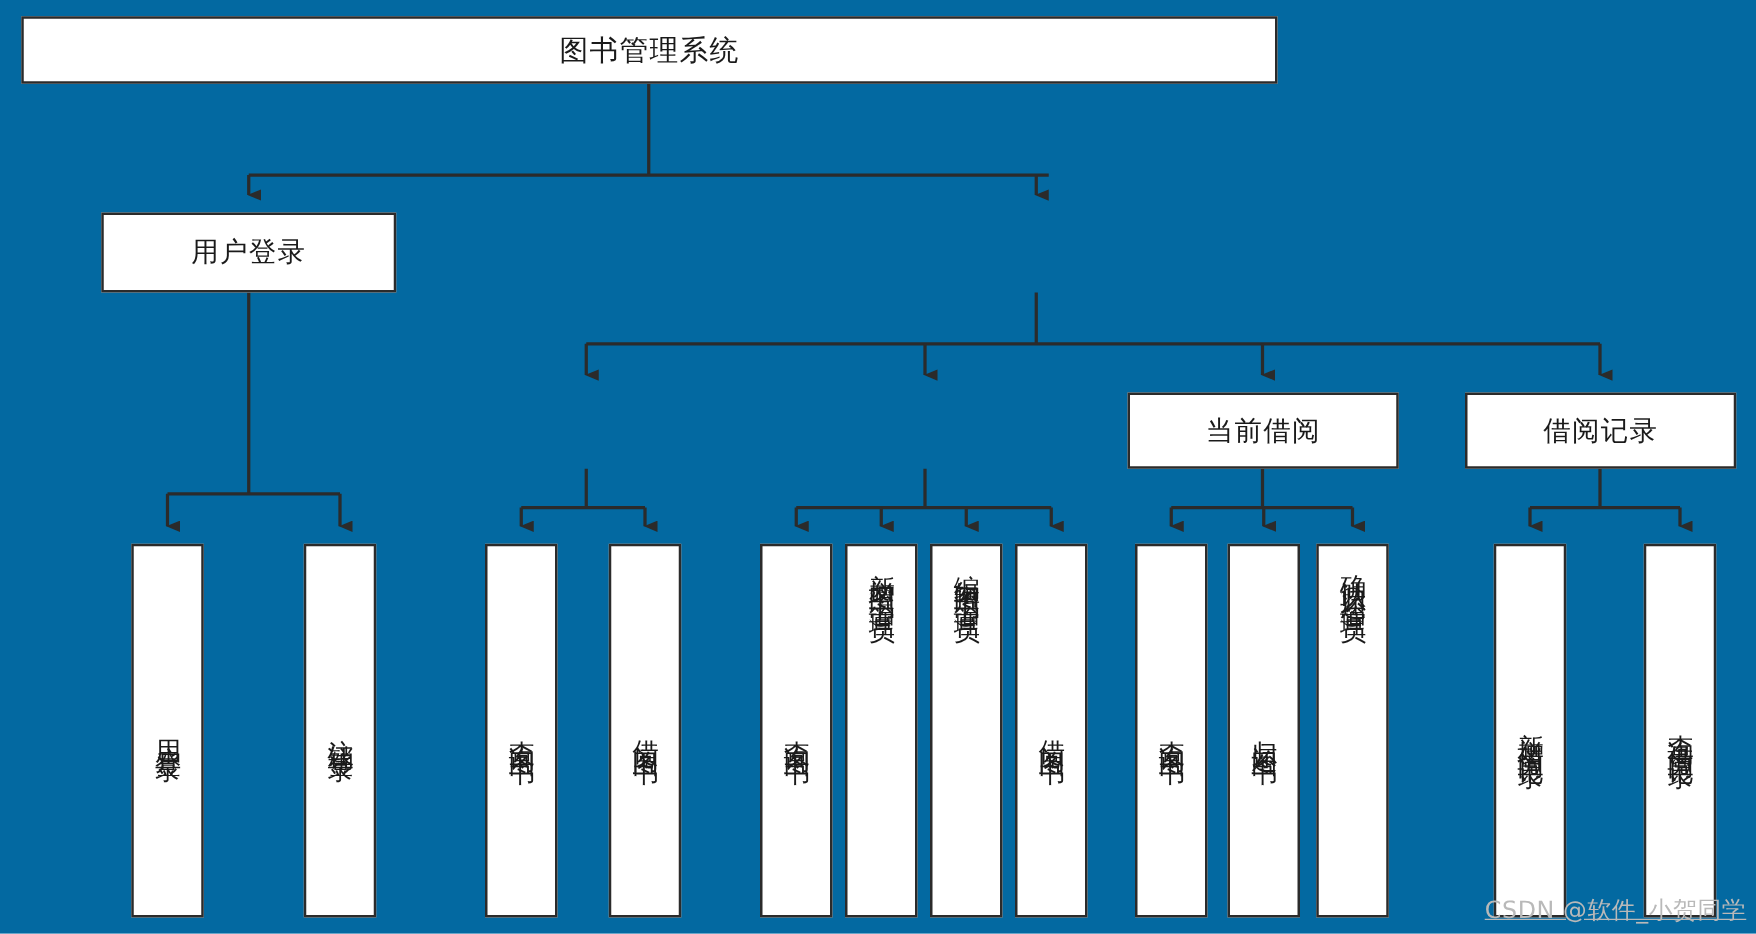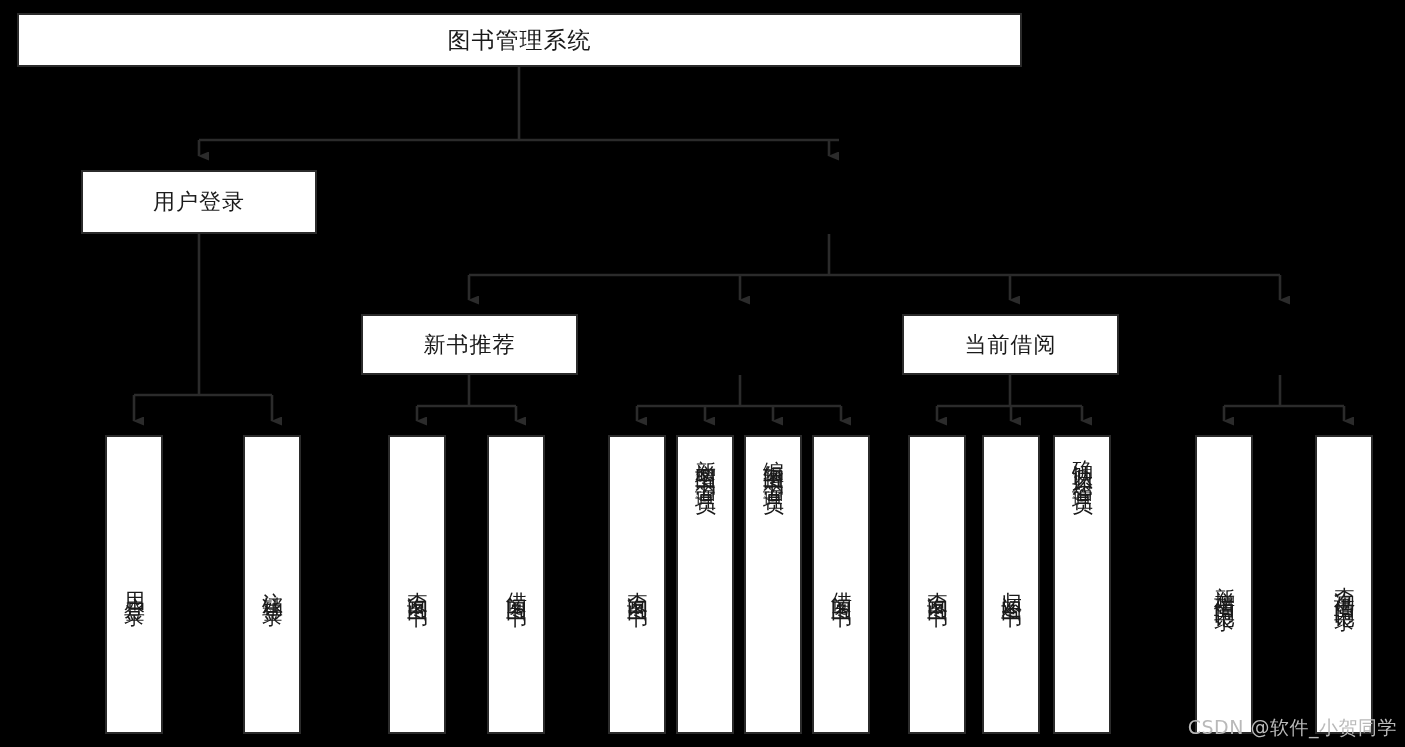--- a/index.html
+++ b/index.html
@@ -8,21 +8,21 @@
     padding: 0;
     background: #ffffff;
   }
   body {
     font-family: "DejaVu Sans", "Liberation Sans", sans-serif;
   }
   #diagram-canvas {
     position: relative;
     width: 1405px;
     height: 747px;
-    background: #000000;
+    background: #0369a1;
     overflow: hidden;
   }
   #edge-layer {
     position: absolute;
     left: 0;
     top: 0;
     width: 1405px;
     height: 747px;
     pointer-events: none;
   }
@@ -146,26 +146,26 @@
   </svg>
 
   <div class="node root" id="node-root" style="left: 17px; top: 13px; width: 1005px; height: 54px; border-color: rgb(43, 43, 43); background: rgb(255, 255, 255); color: rgb(26, 26, 26);">
     <span class="htext">图书管理系统</span>
   </div>
 
   <div class="node level2" id="node-l2-0" style="left: 81px; top: 170px; width: 236px; height: 64px; border-color: rgb(43, 43, 43); background: rgb(255, 255, 255); color: rgb(26, 26, 26);">
     <span class="htext">用户登录</span>
   </div>
 
-  <div class="node level3" id="node-l3-0" style="left: 361px; top: 314px; width: 217px; height: 61px; border-color: rgb(43, 43, 43); background: rgb(255, 255, 255); color: rgb(26, 26, 26);">
-    <span class="htext">新书推荐</span>
-  </div>
   <div class="node level3" id="node-l3-2" style="left: 902px; top: 314px; width: 217px; height: 61px; border-color: rgb(43, 43, 43); background: rgb(255, 255, 255); color: rgb(26, 26, 26); font-family: Liberation Serif, serif;">
     <span class="htext">当前借阅</span>
   </div>
+  <div class="node level3" id="node-l3-3" style="left: 1172px; top: 314px; width: 217px; height: 61px; border-color: rgb(43, 43, 43); background: rgb(255, 255, 255); color: rgb(26, 26, 26);">
+    <span class="htext">借阅记录</span>
+  </div>
 
   <div class="node leaf centered" id="node-leaf-0" style="left: 105px; top: 435px; width: 58px; height: 299px; border-color: rgb(43, 43, 43); background: rgb(255, 255, 255); color: rgb(26, 26, 26);">
     <span class="vtext">用户登录</span>
   </div>
   <div class="node leaf centered" id="node-leaf-1" style="left: 243px; top: 435px; width: 58px; height: 299px; border-color: rgb(43, 43, 43); background: rgb(255, 255, 255); color: rgb(26, 26, 26);">
     <span class="vtext">注销登录</span>
   </div>
   <div class="node leaf centered" id="node-leaf-2" style="left: 388px; top: 435px; width: 58px; height: 299px; border-color: rgb(43, 43, 43); background: rgb(255, 255, 255); color: rgb(26, 26, 26);">
     <span class="vtext">查询图书</span>
   </div>
@@ -193,14 +193,14 @@
   <div class="node leaf" id="node-leaf-10" style="left: 1053px; top: 435px; width: 58px; height: 299px; border-color: rgb(43, 43, 43); background: rgb(255, 255, 255); color: rgb(26, 26, 26);">
     <span class="vtext">确认归还（管理员）</span>
   </div>
   <div class="node leaf centered" id="node-leaf-11" style="left: 1195px; top: 435px; width: 58px; height: 299px; border-color: rgb(43, 43, 43); background: rgb(255, 255, 255); color: rgb(26, 26, 26);">
     <span class="vtext">新增借阅记录</span>
   </div>
   <div class="node leaf centered" id="node-leaf-12" style="left: 1315px; top: 435px; width: 58px; height: 299px; border-color: rgb(43, 43, 43); background: rgb(255, 255, 255); color: rgb(26, 26, 26);">
     <span class="vtext">查询借阅记录</span>
   </div>
 
-  <div id="watermark" style="color: rgb(185, 185, 185);">CSDN @软件_小贺同学</div>
+  <div id="watermark" style="color: rgb(185, 185, 185); text-decoration: underline;">CSDN @软件_小贺同学</div>
 </div>
 
 </body></html>

